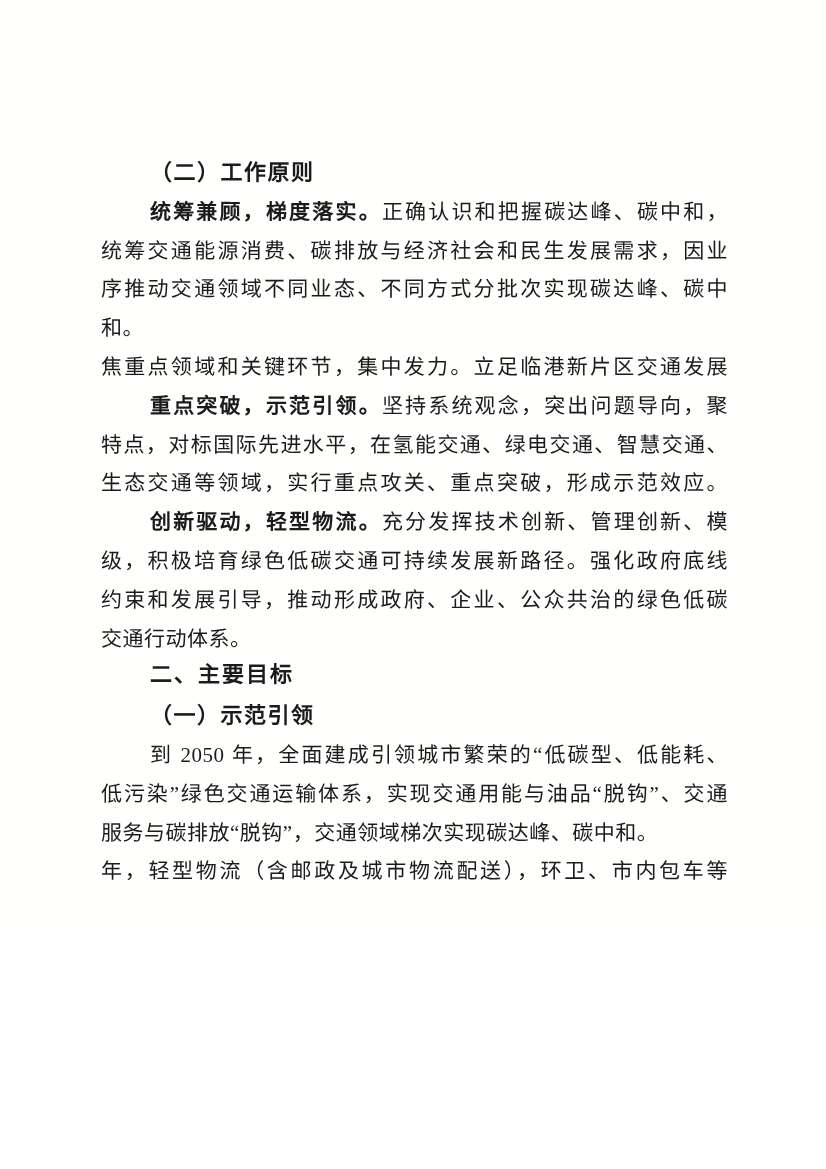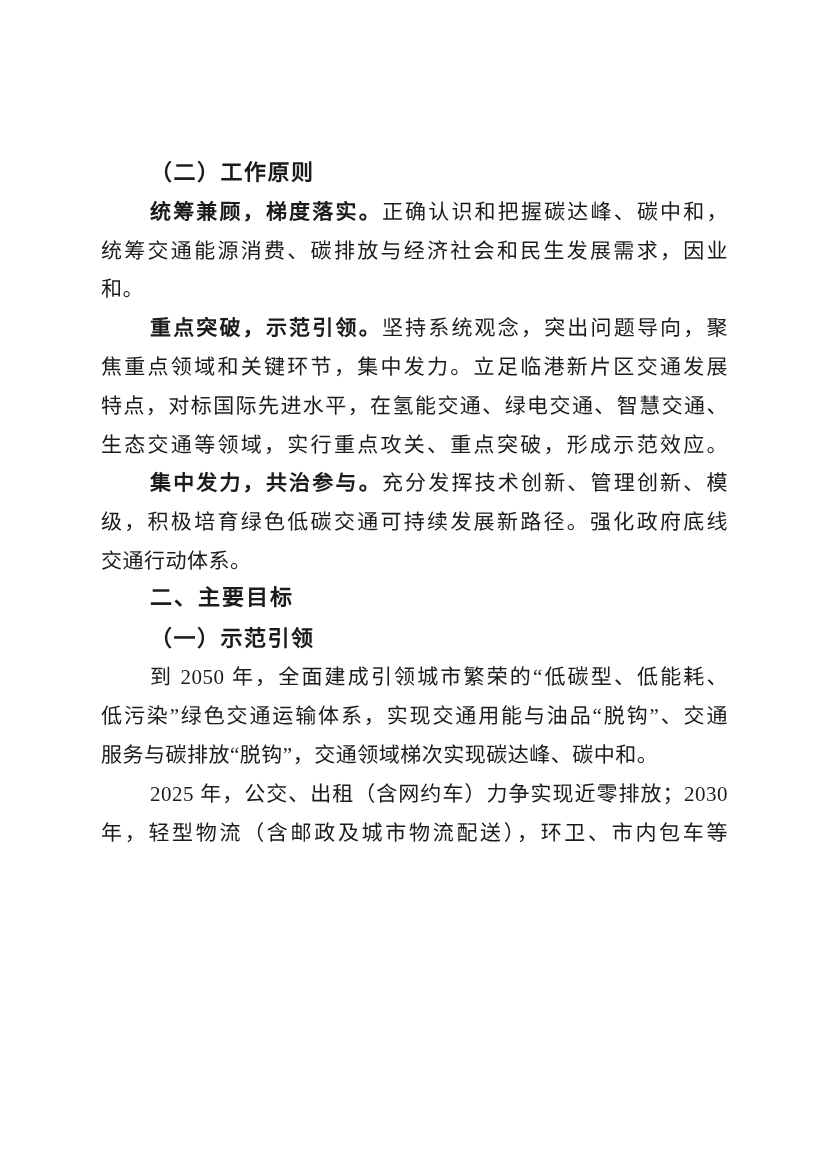--- a/index.html
+++ b/index.html
@@ -69,32 +69,33 @@
   }
 </style>
 </head>
 <body>
 
 <div class="page">
   <main class="content" id="doc-content">
       <div class="line heading kai">（二）工作原则</div>
       <div class="line body indent fill"><span class="lead">统筹兼顾，梯度落实。</span><span>正确认识和把握碳达峰、碳中和，</span></div>
       <div class="line body fill"><span>统筹交通能源消费、碳排放与经济社会和民生发展需求，因业</span></div>
+      <div class="line body fill"><span>序推动交通领域不同业态、不同方式分批次实现碳达峰、碳中</span></div>
       <div class="line body"><span>和。</span></div>
+      <div class="line body fill"><span>焦重点领域和关键环节，集中发力。立足临港新片区交通发展</span></div>
       <div class="line body indent fill"><span class="lead">重点突破，示范引领。</span><span>坚持系统观念，突出问题导向，聚</span></div>
-      <div class="line body fill"><span>焦重点领域和关键环节，集中发力。立足临港新片区交通发展</span></div>
       <div class="line body fill"><span>特点，对标国际先进水平，在氢能交通、绿电交通、智慧交通、</span></div>
       <div class="line body fill"><span>生态交通等领域，实行重点攻关、重点突破，形成示范效应。</span></div>
-      <div class="line body indent fill"><span class="lead">集中发力，共治参与。</span><span>充分发挥技术创新、管理创新、模</span></div>
+      <div class="line body indent fill"><span class="lead">创新驱动，轻型物流。</span><span>充分发挥技术创新、管理创新、模</span></div>
       <div class="line body fill"><span>级，积极培育绿色低碳交通可持续发展新路径。强化政府底线</span></div>
+      <div class="line body fill"><span>约束和发展引导，推动形成政府、企业、公众共治的绿色低碳</span></div>
       <div class="line body"><span>交通行动体系。</span></div>
       <div class="line heading hei">二、主要目标</div>
       <div class="line heading kai">（一）示范引领</div>
       <div class="line body indent fill"><span>到 2050 年，全面建成引领城市繁荣的“低碳型、低能耗、</span></div>
       <div class="line body fill"><span>低污染”绿色交通运输体系，实现交通用能与油品“脱钩”、交通</span></div>
       <div class="line body"><span>服务与碳排放“脱钩”，交通领域梯次实现碳达峰、碳中和。</span></div>
-      <div class="line body indent fill"><span>2025 年，公交、出租（含网约车）力争实现近零排放；2030</span></div>
       <div class="line body fill"><span>年，轻型物流（含邮政及城市物流配送），环卫、市内包车等</span></div>
     </main>
   <footer class="page-footer">
     <span class="page-number">— 4 —</span>
   </footer>
 </div>
 
 </body></html>

